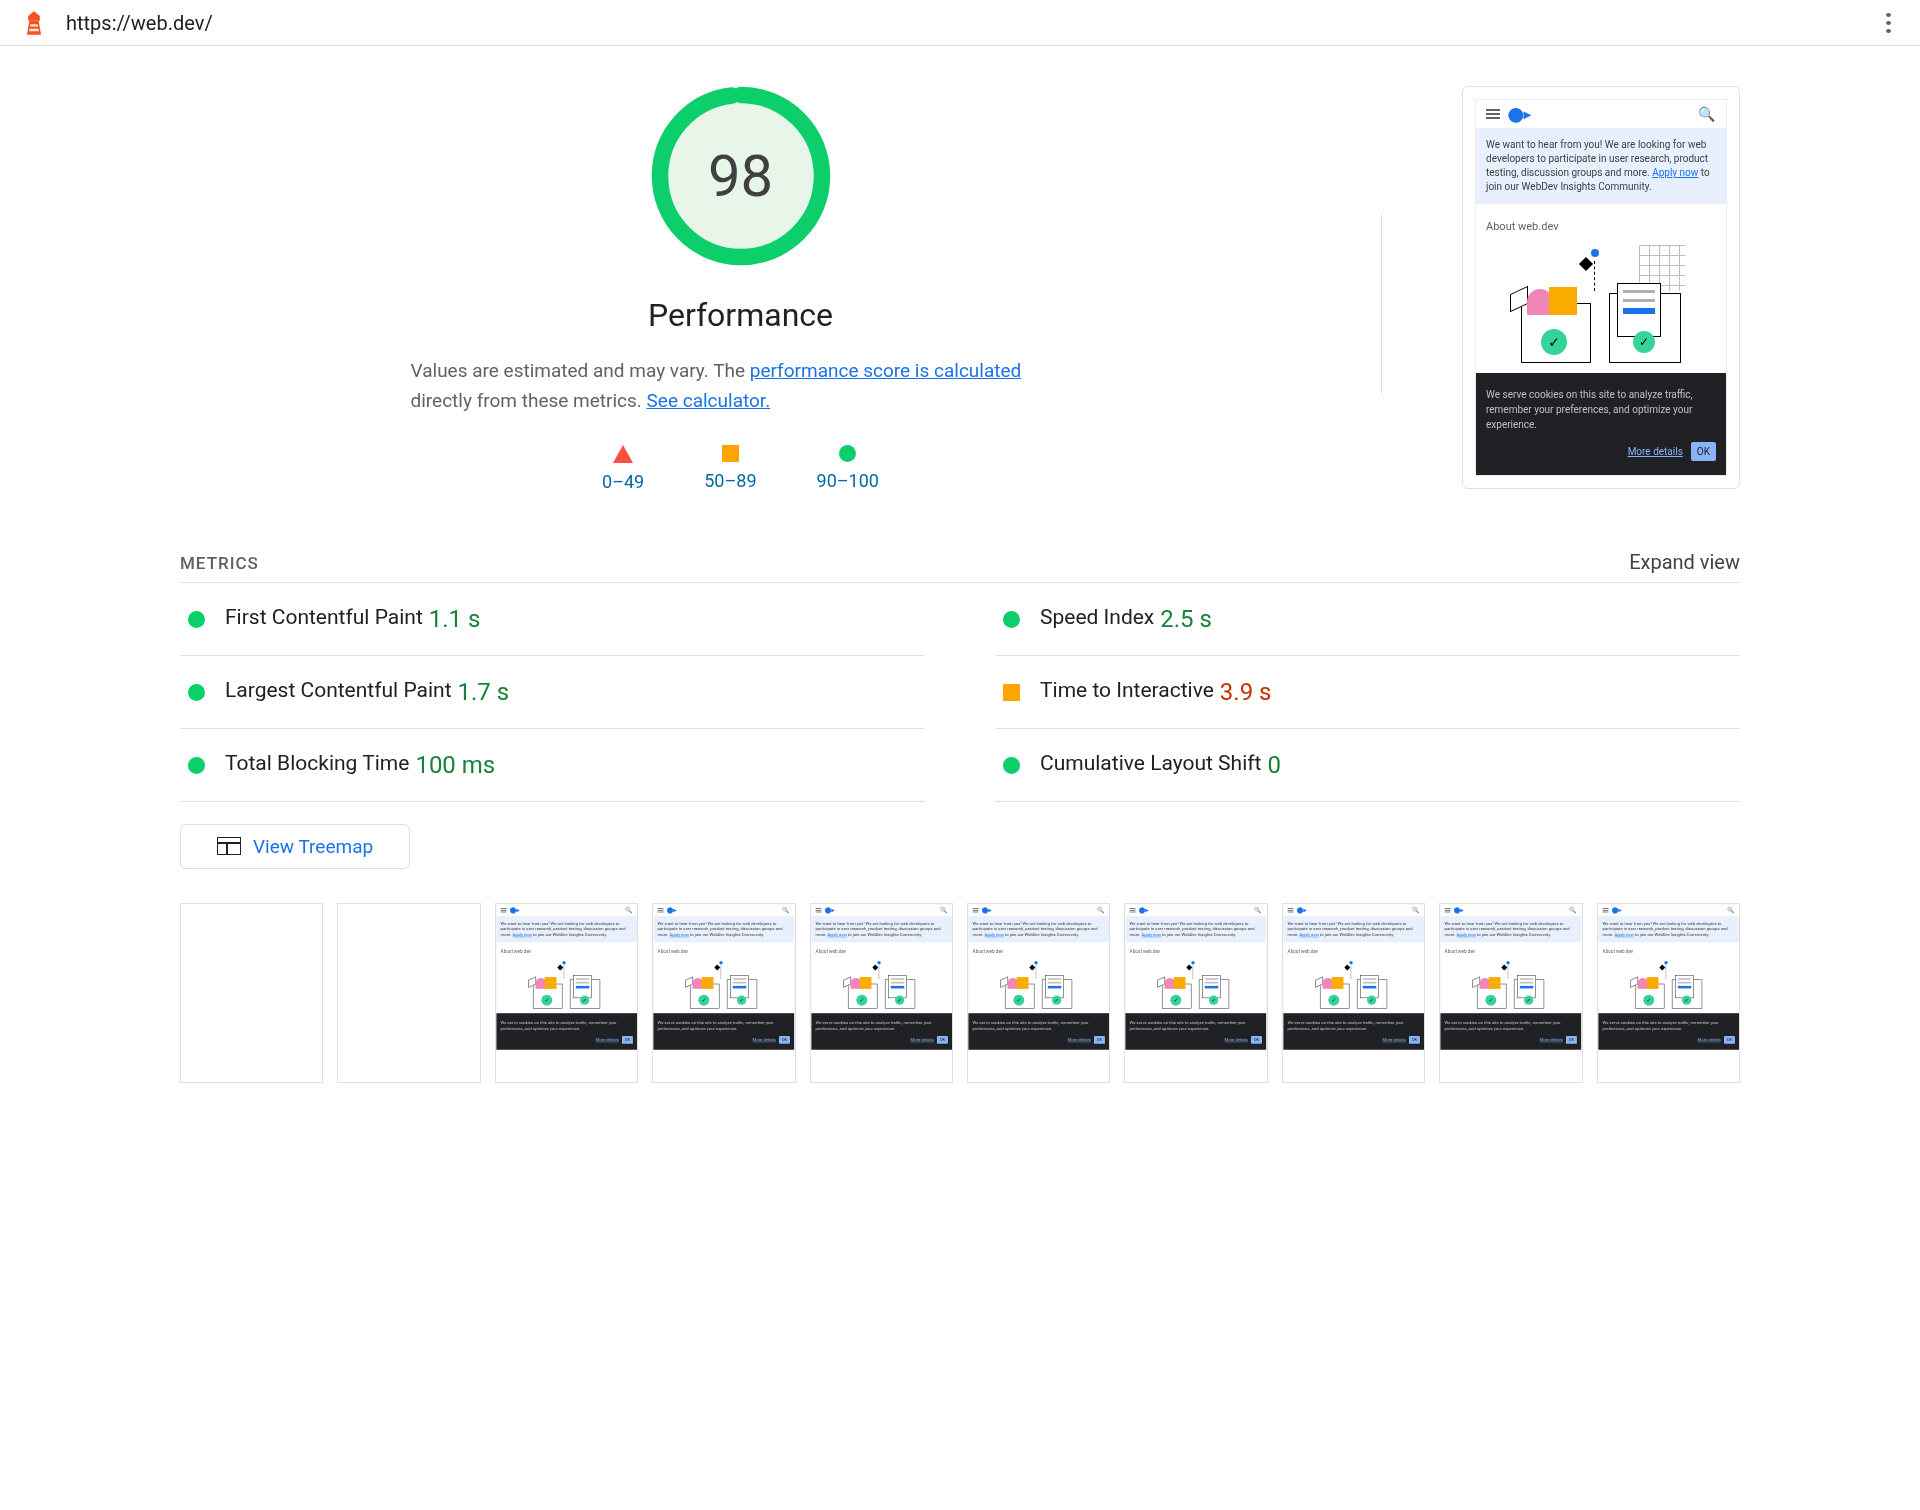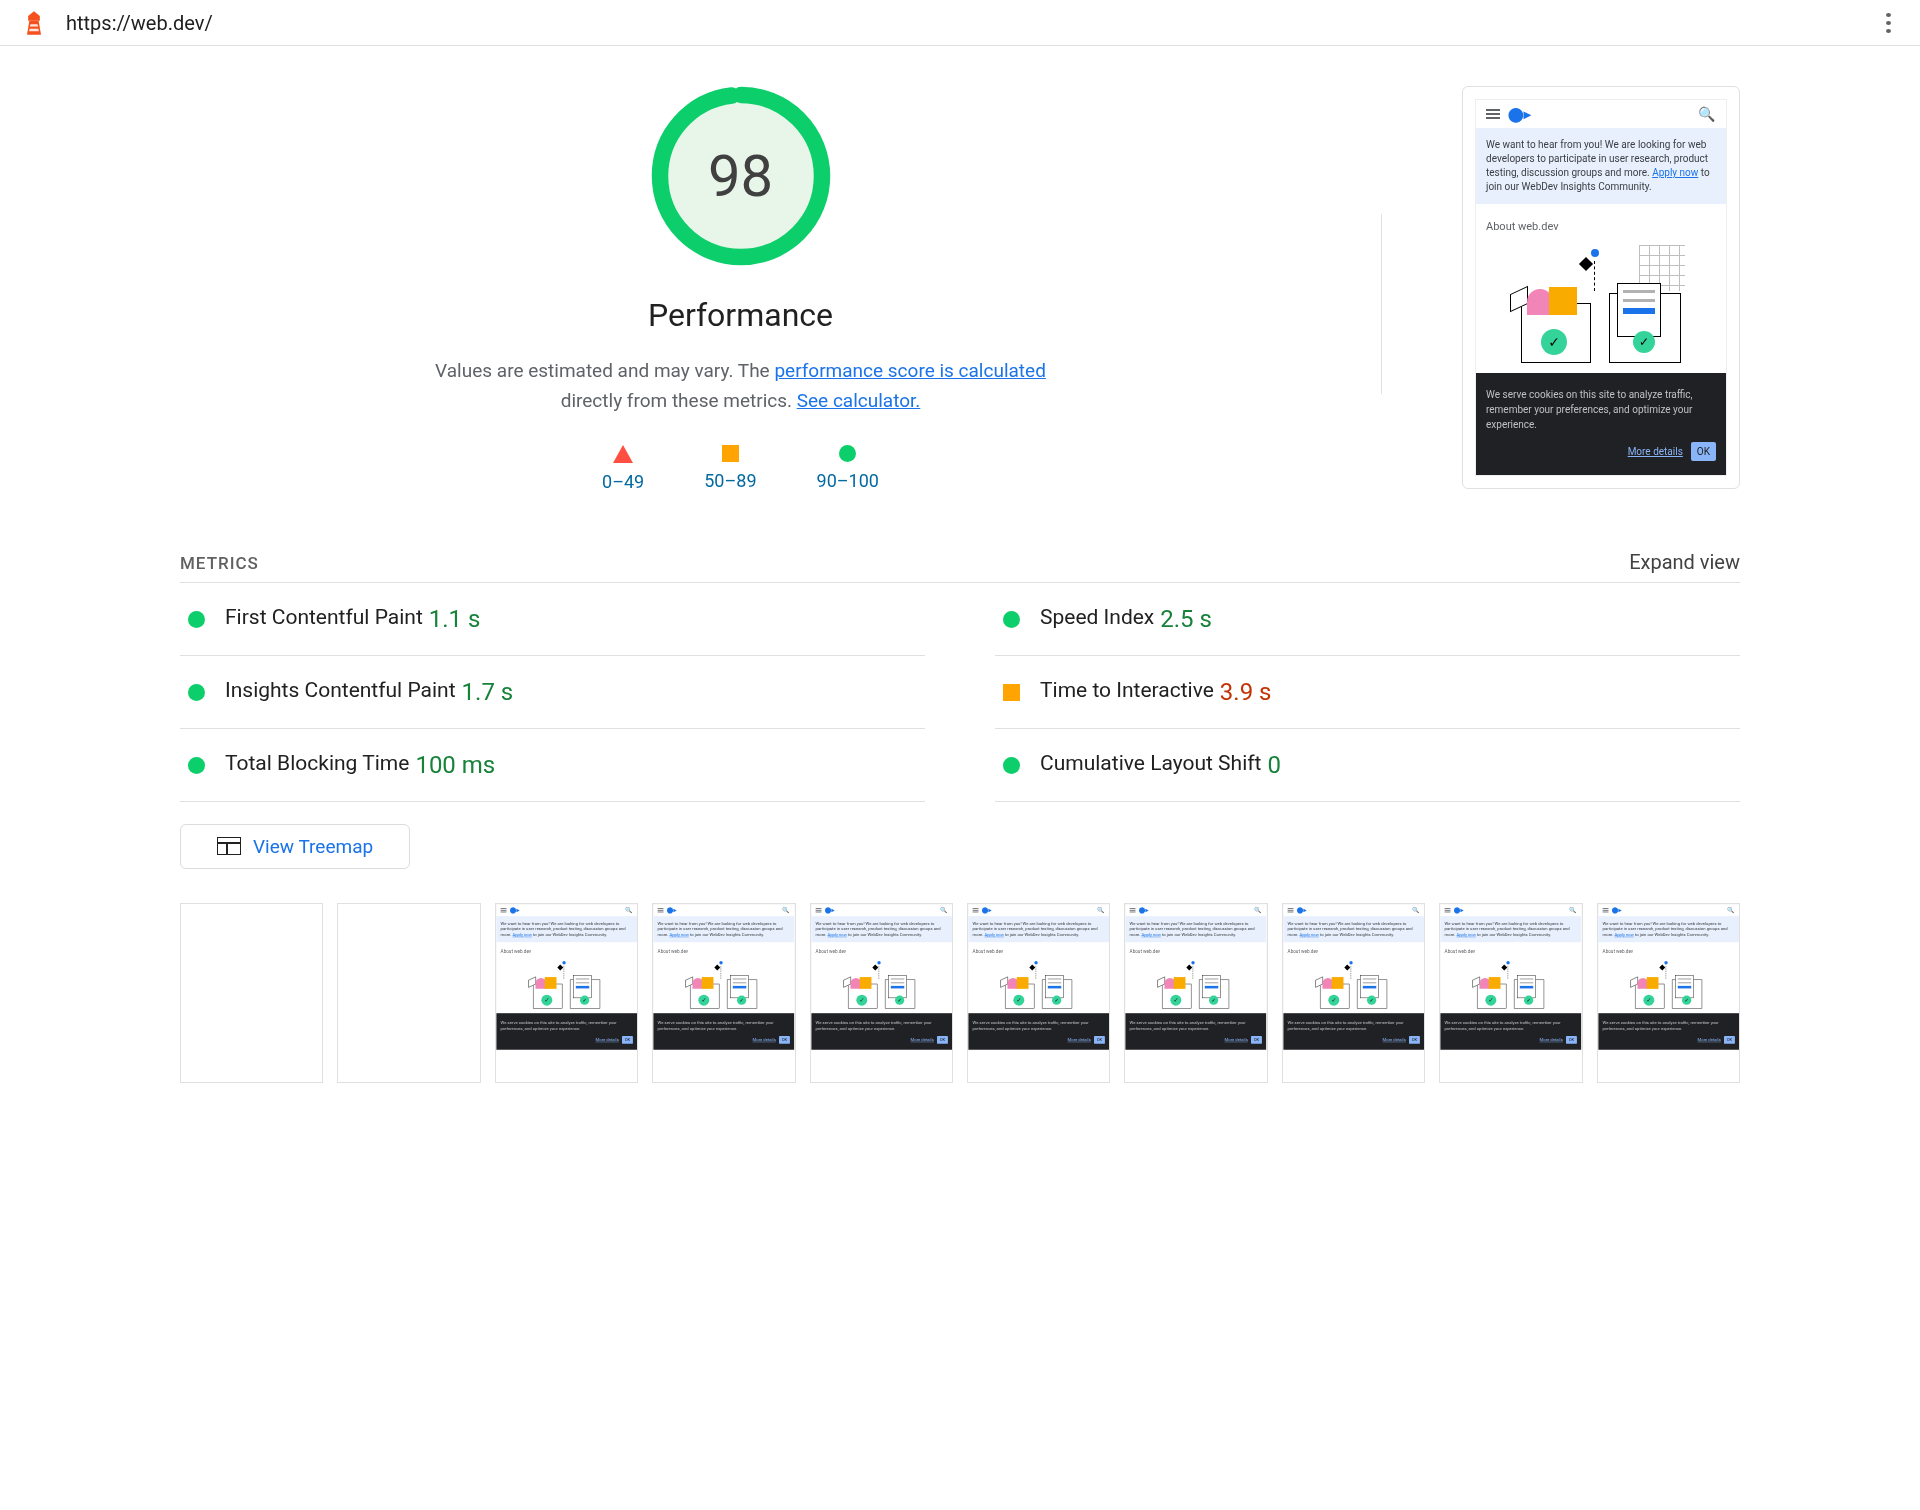--- a/index.html
+++ b/index.html
@@ -18,21 +18,21 @@
 .summary { flex: 1; display: flex; flex-direction: column; align-items: center; }
 .divider-v { border-left: 1px solid #e0e0e0; height: 180px; align-self: center; margin-top: 30px; }
 
 
 .gauge { position: relative; width: 180px; height: 180px; margin-bottom: 30px; }
 .gauge svg { transform: rotate(-90deg); }
 .gauge-score { position: absolute; top: 50%; left: 50%; transform: translate(-50%, -50%); font-size: 58px; font-weight: 400; color: #404040; }
 .gauge-bg { fill: #e8f5e9; }
 
 .category { font-size: 32px; color: #212121; margin-bottom: 22px; }
-.desc { font-size: 19px; color: #5f6368; text-align: center; max-width: 660px; line-height: 1.6; margin-bottom: 28px; }
+.desc { font-size: 19px; color: #5f6368; text-align: left; max-width: 660px; line-height: 1.6; margin-bottom: 28px; }
 .desc a, .link { color: #1a73e8; text-decoration: underline; }
 
 
 .legend { display: flex; gap: 60px; align-items: center; }
 .legend-item { display: flex; align-items: center; gap: 8px; font-size: 18px; color: #0369a1; flex-direction: column; }
 .shape-tri { width: 0; height: 0; border-left: 10px solid transparent; border-right: 10px solid transparent; border-bottom: 18px solid #ff4e42; }
 .shape-sq { width: 17px; height: 17px; background: #ffa400; }
 .shape-circ { width: 17px; height: 17px; background: #0cce6b; border-radius: 50%; }
 
 
@@ -212,21 +212,21 @@
       <div class="metric">
     <span class="m-dot m-green"></span>
     <div class="m-body">
       <div class="m-name">Speed Index</div>
       <div class="m-val v-green">2.5 s</div>
     </div>
       </div>
       <div class="metric">
     <span class="m-dot m-green"></span>
     <div class="m-body">
-      <div class="m-name">Insights Contentful Paint</div>
+      <div class="m-name">Largest Contentful Paint</div>
       <div class="m-val v-green">1.7 s</div>
     </div>
       </div>
       <div class="metric">
     <span class="m-sq m-orange"></span>
     <div class="m-body">
       <div class="m-name">Time to Interactive</div>
       <div class="m-val v-orange">3.9 s</div>
     </div>
       </div>

